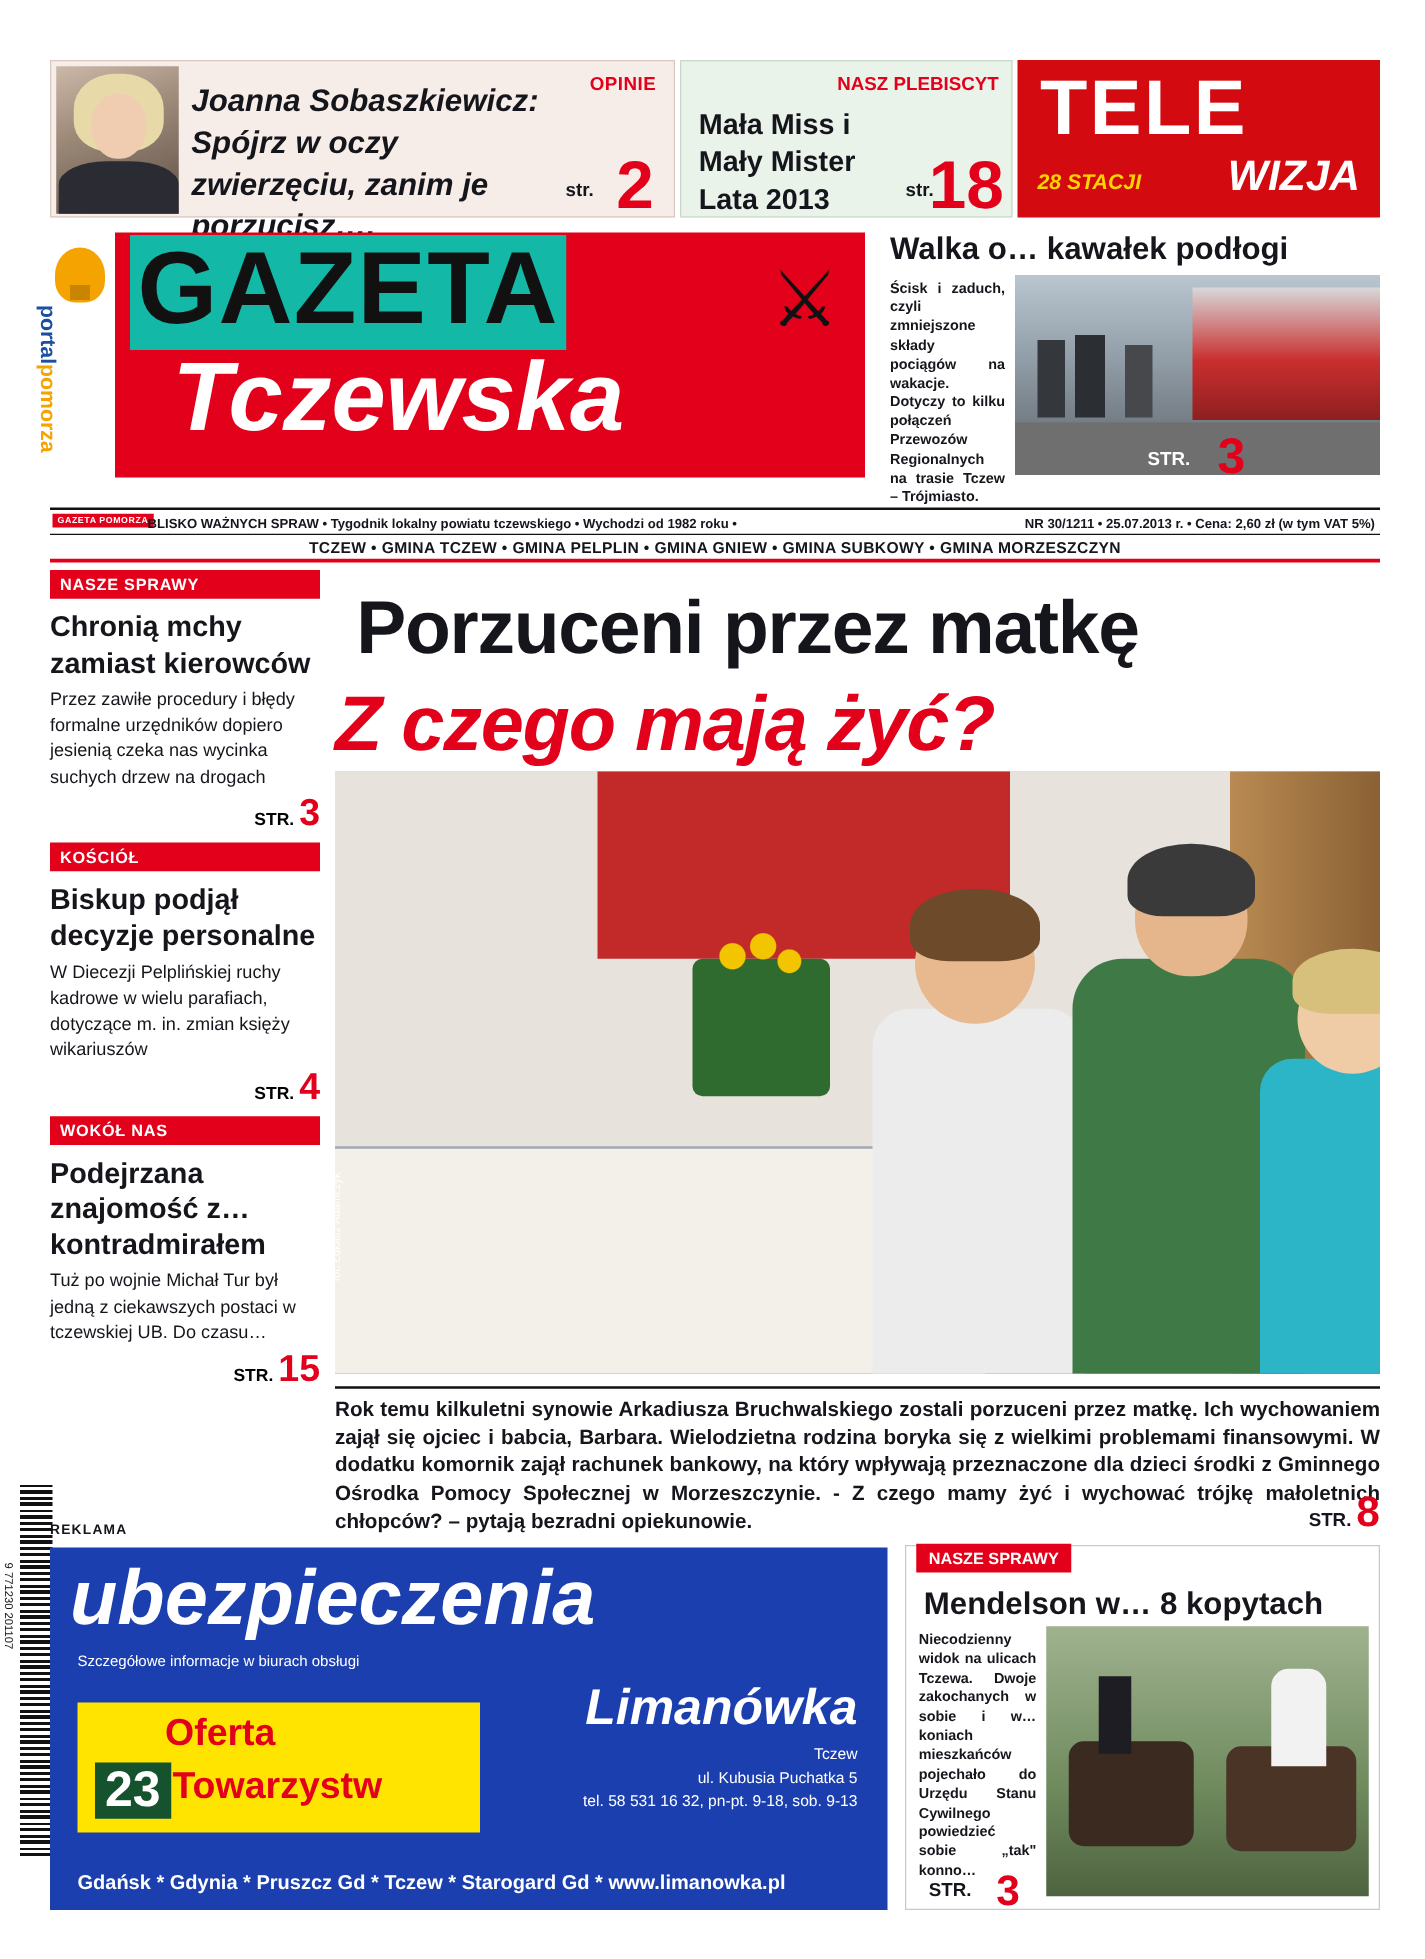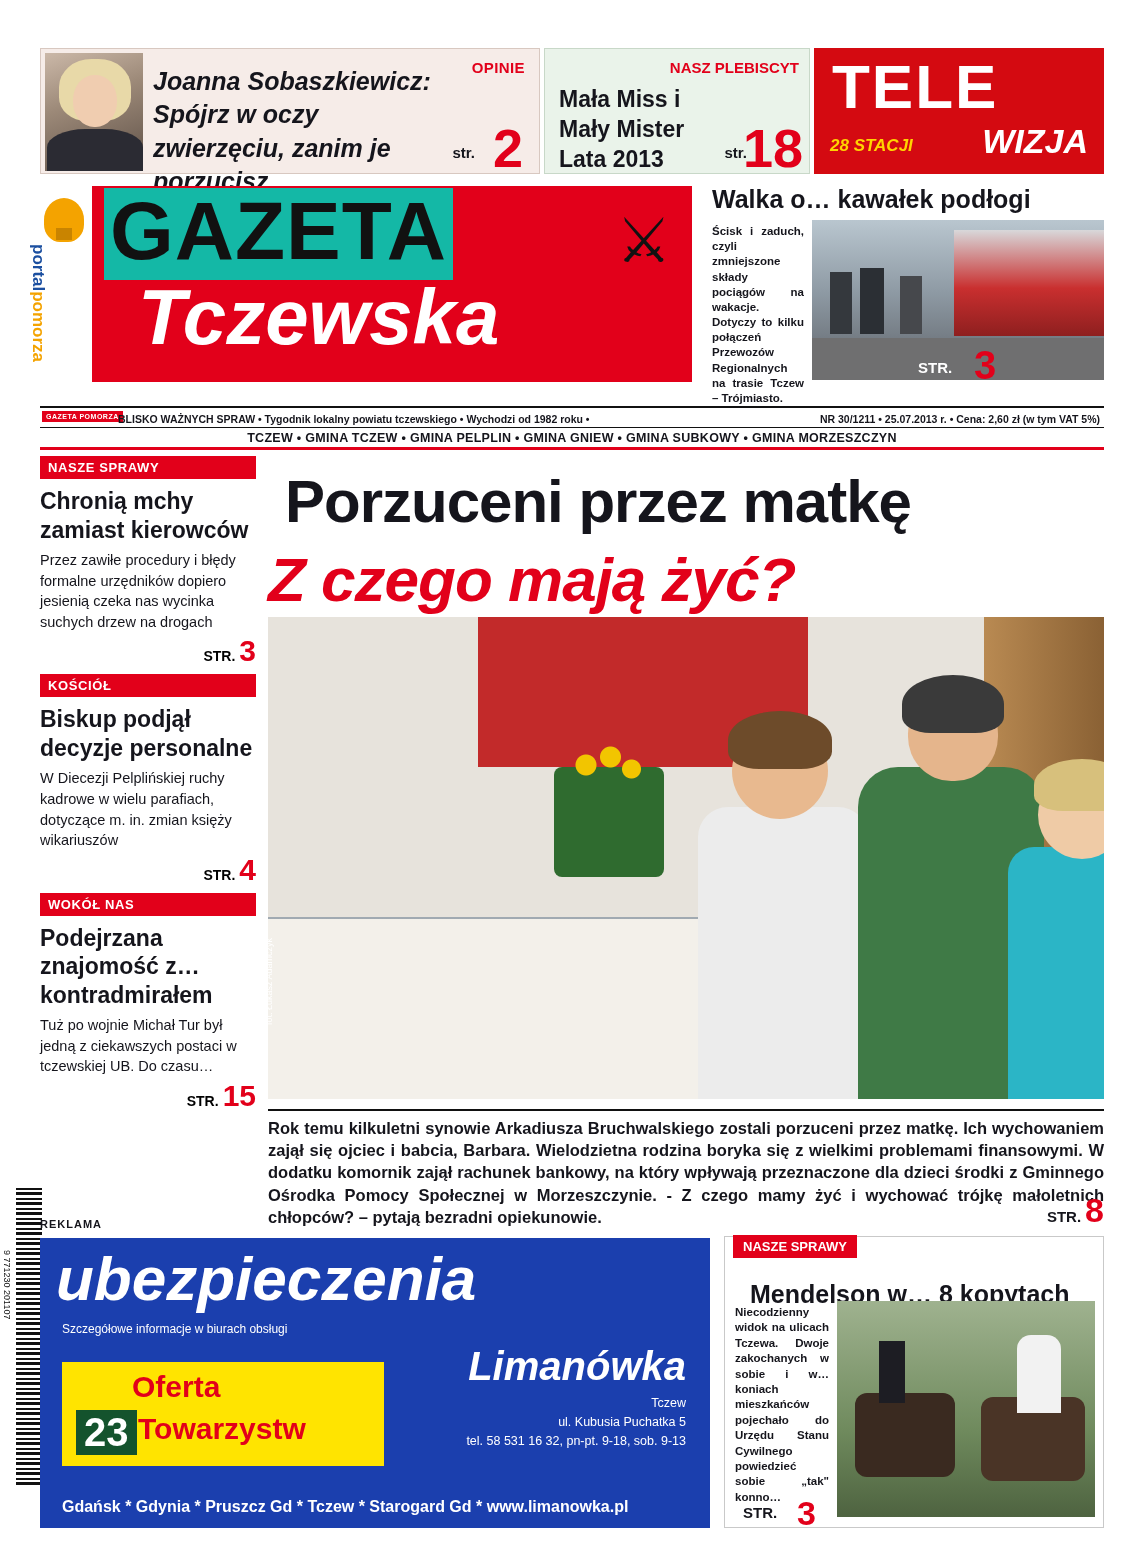--- a/index.html
+++ b/index.html
@@ -105,21 +105,21 @@
   .ad .yel .of{position:absolute;left:70px;top:8px;font-size:30px;font-weight:bold;color:#e2001a;}
   .ad .yel .num{position:absolute;left:14px;top:48px;font-size:40px;font-weight:bold;color:#fff;background:#14532d;padding:0 8px;}
   .ad .yel .tw{position:absolute;left:76px;top:50px;font-size:30px;font-weight:bold;color:#e2001a;}
   .ad .lim{position:absolute;right:24px;top:106px;font-size:40px;font-style:italic;font-weight:bold;color:#fff;}
   .ad .addr{position:absolute;right:24px;top:156px;text-align:right;font-size:12.5px;line-height:1.5;}
   .ad .foot{position:absolute;left:22px;bottom:12px;font-size:16px;font-weight:bold;}
 
   
   .mend{position:absolute;left:724px;top:1236px;width:380px;height:292px;border:1px solid #c9c9c9;box-sizing:border-box;}
   .mend .sh{position:absolute;left:8px;top:-2px;background:#e2001a;color:#fff;font-size:13px;font-weight:bold;padding:4px 10px;}
-  .mend h3{position:absolute;left:10px;top:28px;margin:15px;font-size:25px;font-weight:bold;color:#15151c;}
+  .mend h3{position:absolute;left:10px;top:28px;margin:4px;font-size:25px;font-weight:bold;color:#15151c;}
   .mend .col{position:absolute;left:10px;top:68px;width:94px;font-size:11.5px;font-weight:bold;line-height:1.34;text-align:justify;color:#15151c;}
   .mend .pic{position:absolute;left:112px;top:64px;width:258px;height:216px;background:linear-gradient(180deg,#9fb28f 0%,#6f8a5d 60%,#4e6340 100%);overflow:hidden;}
   .mend .horse1{position:absolute;left:18px;top:92px;width:100px;height:84px;background:#3a2a20;border-radius:12px;}
   .mend .horse2{position:absolute;right:10px;top:96px;width:104px;height:84px;background:#4a3426;border-radius:12px;}
   .mend .groom{position:absolute;left:42px;top:40px;width:26px;height:62px;background:#1d1d23;}
   .mend .bride{position:absolute;right:34px;top:34px;width:44px;height:78px;background:#f2f2f2;border-radius:14px 14px 0 0;}
   .mend .str{position:absolute;left:18px;bottom:6px;font-size:15px;font-weight:bold;color:#15151c;}
   .mend .num{position:absolute;left:72px;bottom:-6px;font-size:34px;font-weight:bold;color:#e2001a;}
 </style>
 </head>

